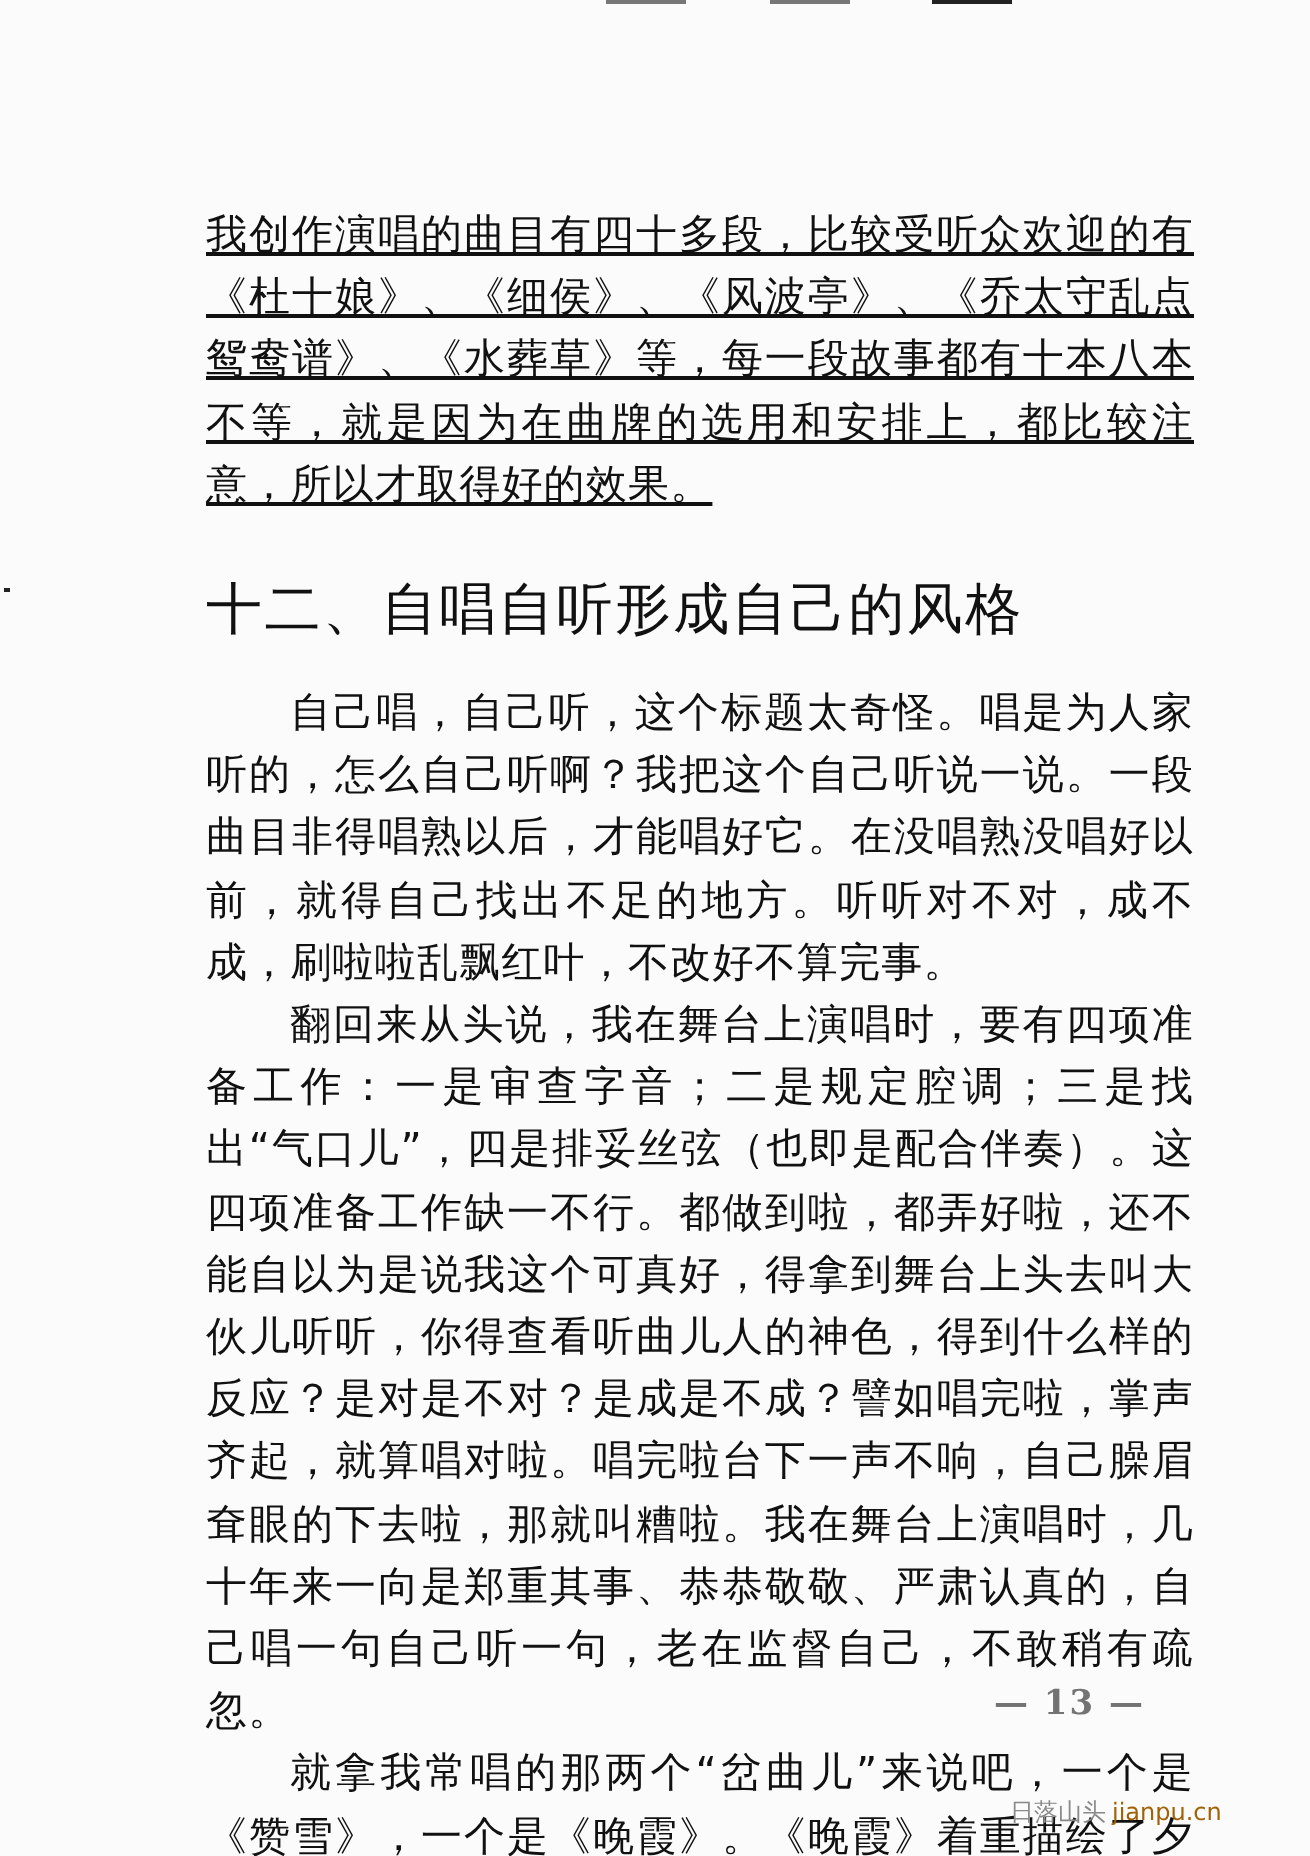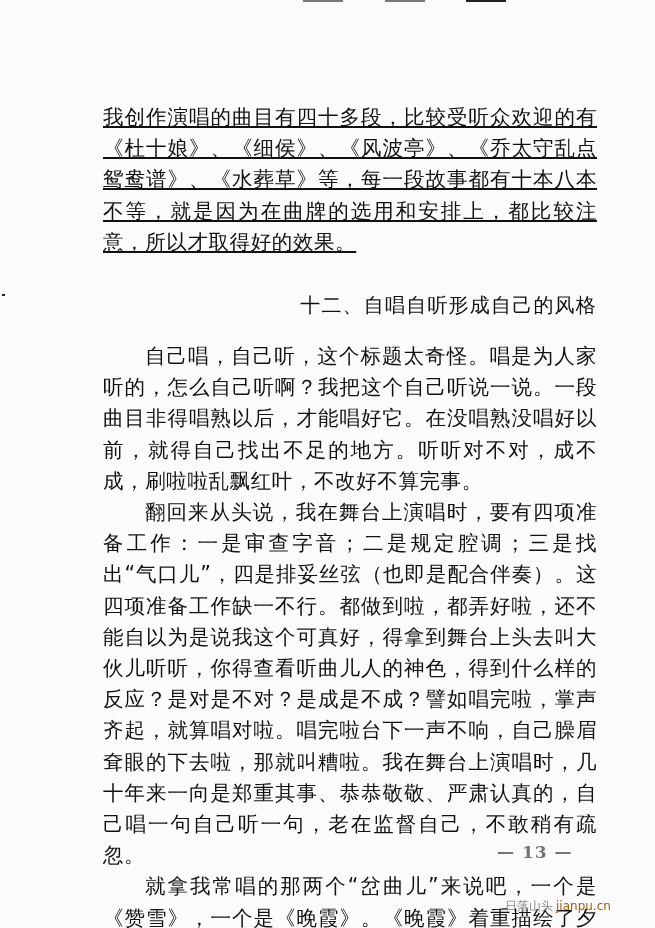--- a/index.html
+++ b/index.html
@@ -46,22 +46,22 @@
       text-align: justify;
       text-align-last: left;
       font-weight: 500;
     }
     .para.indent {
       text-indent: 2.05em;
     }
     .p1 { margin-bottom: 0; text-decoration: underline; }
     .section-heading {
       margin: 32px 0 0 0;
-      text-align: right;
-      font-size: 20px;
+      text-align: left;
+      font-size: 28px;
       line-height: 30px;
       letter-spacing: 1.2px;
       font-weight: 500;
     }
     .section-body {
       margin-top: 21px;
     }
     .page-number {
       position: absolute;
       left: 497px;

